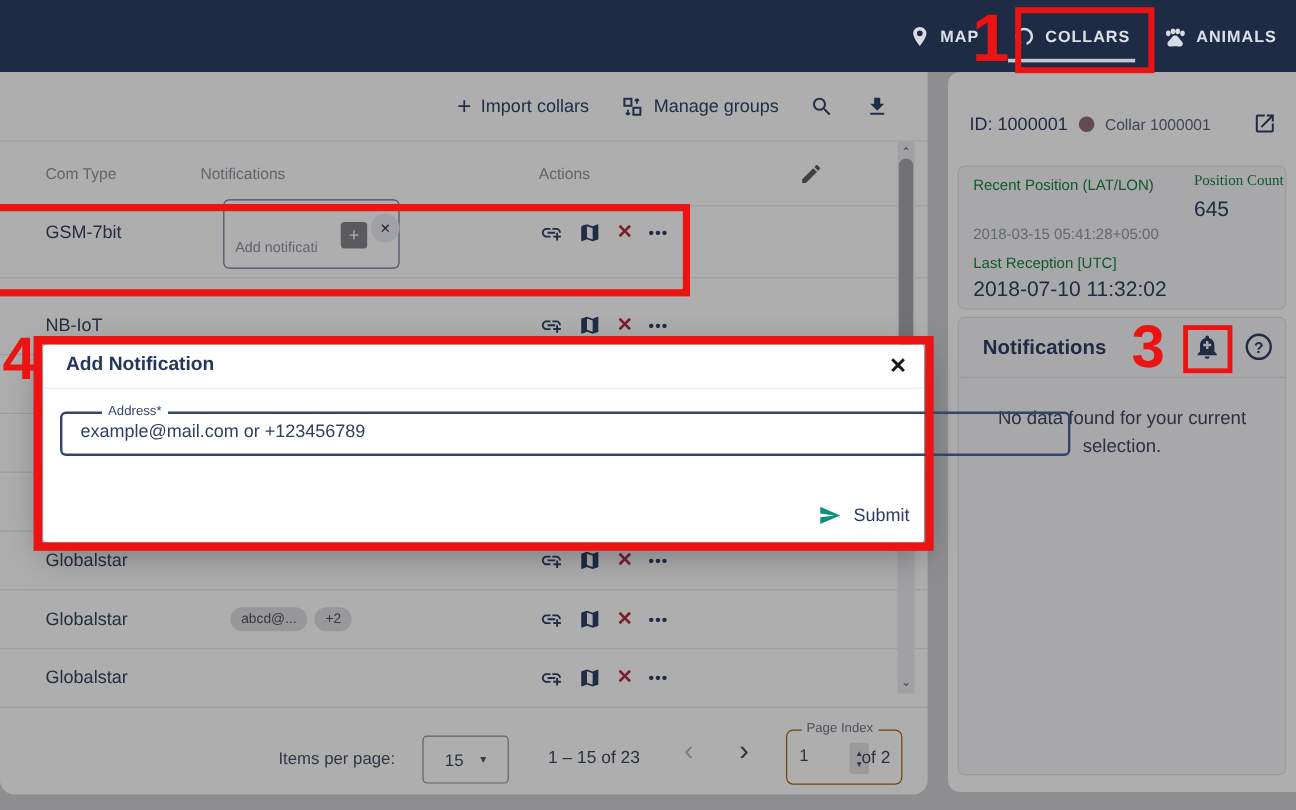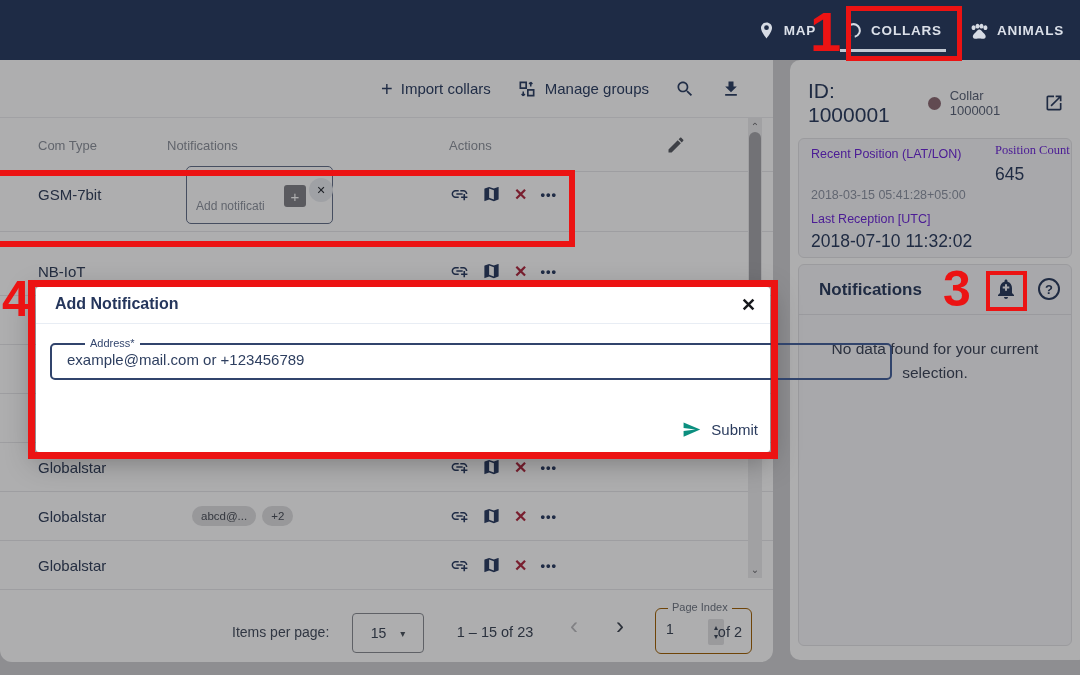--- a/index.html
+++ b/index.html
@@ -73,29 +73,29 @@
   .pp-fieldset { position:absolute; left:655px; top:8px; width:97px; height:46px; border:1px solid #a16207; border-radius:6px; }
   .pi-legend { position:absolute; left:12px; top:-8px; background:#fff; padding:0 4px; font-size:11px; color:#6f7682; }
   .pi-input { position:absolute; left:10px; top:12px; width:24px; border:none; outline:none; background:none; font-size:14px; font-family:inherit; color:#3c4657; }
   .pi-spin { position:absolute; left:52px; top:10px; width:16px; height:26px; background:#e1e1e3; border-radius:2px;
              display:flex; flex-direction:column; align-items:center; justify-content:center; font-size:8px; color:#3c4657; line-height:9px; border:none; cursor:pointer; }
   .pi-of { position:absolute; right:9px; top:15px; font-size:14.5px; }
 
   
   .right-card { position:absolute; left:790px; top:60px; width:298px; height:600px; background:#fff; border-radius:10px; z-index:1; }
   .id-row { position:absolute; top:26px; left:18px; right:24px; height:34px; display:flex; align-items:center; gap:9px; }
-  .id-text { font-size:21px; color:#2b3c5e; }
+  .id-text { font-size:15px; color:#2b3c5e; }
   .dot { width:13px; height:13px; border-radius:50%; background:#8d6b74; flex:none; }
   .collar-text { font-size:13px; color:#5b6478; }
   .open-btn { margin-left:auto; background:none; border:none; cursor:pointer; }
   .open-btn svg { width:20px; height:20px; fill:#2b3c5e; display:block; }
 
   .details-card { position:absolute; left:8px; width:274px; top:78px; height:120px; background:#f7f7f9;
                   border:1px solid #e3e3e6; border-radius:6px; }
-  .d-label { position:absolute; font-size:12.5px; color:#6d28d9;text-align:center; }
+  .d-label { position:absolute; font-size:12.5px; color:#15803d;text-align:center; }
   .d-value { position:absolute; font-size:17.5px; color:#2b3c5e; }
   .d-time  { position:absolute; font-size:12.5px; color:#8d94a3; }
   .dl1 { left:12px; top:8px; } .dv1 { left:12px; top:25px; } .dt1 { left:12px; top:49px; }
   .dl2 { left:196px; top:4px;font-family:Liberation Serif, serif; } .dv2 { left:196px; top:25px; }
   .dl3 { left:12px; top:73px; } .dv3 { left:12px; top:92px; }
 
   .notif-card { position:absolute; left:8px; width:274px; top:204px; height:382px; background:#f7f7f9;
                 border:1px solid #e3e3e6; border-radius:6px; }
   .notif-head { position:absolute; top:0; left:0; right:0; height:50px; border-bottom:1px solid #e2e2e6; }
   .notif-title { position:absolute; left:20px; top:15px; font-size:17px; font-weight:bold; color:#2b3c5e; }

